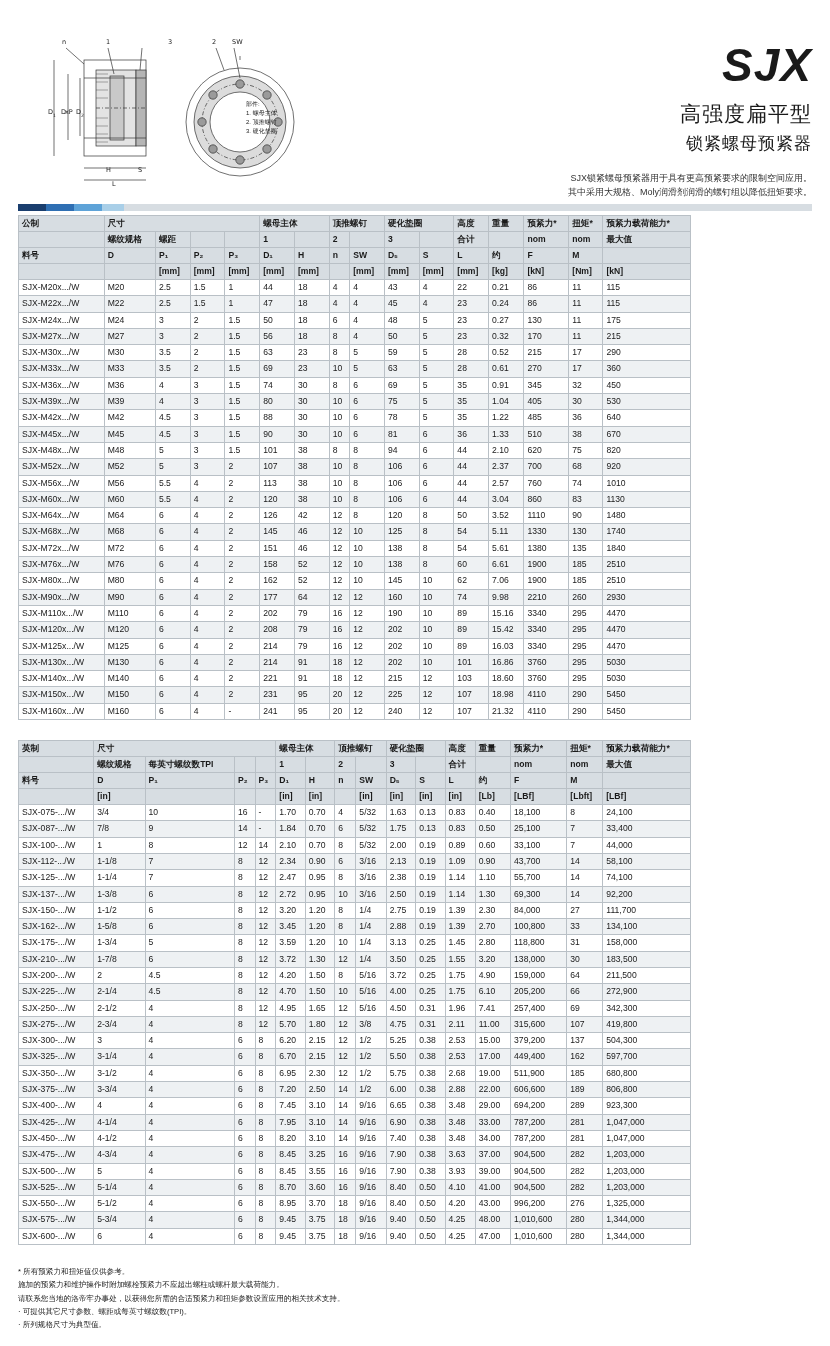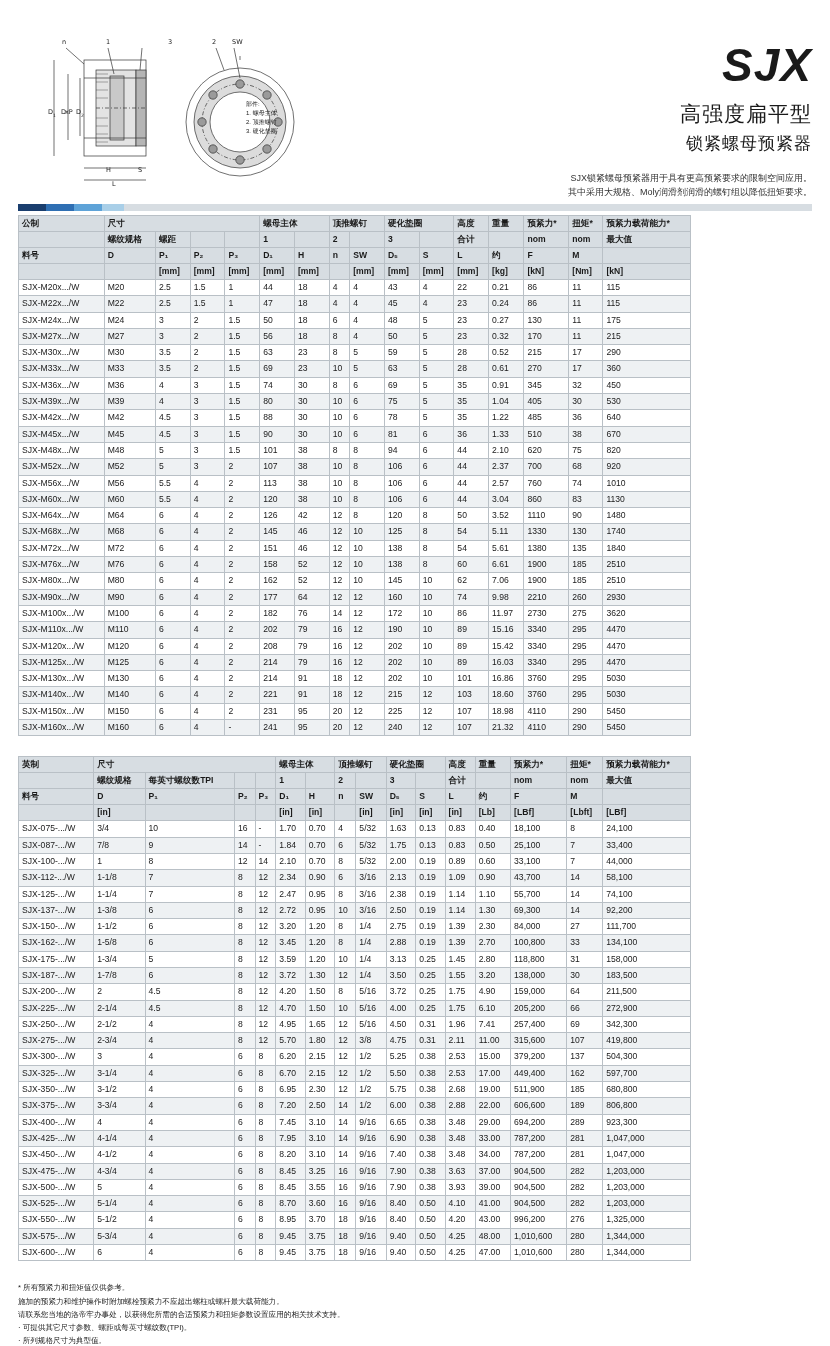--- a/index.html
+++ b/index.html
@@ -576,38 +576,20 @@
             <td class="num">12</td>
             <td class="num">160</td>
             <td class="num">10</td>
             <td class="num">74</td>
             <td class="num">9.98</td>
             <td class="num">2210</td>
             <td class="num">260</td>
             <td class="num">2930</td>
           </tr>
           <tr>
-            <td>SJX-M100x.../W</td>
-            <td class="num">M100</td>
-            <td class="num">6</td>
-            <td class="num">4</td>
-            <td class="num">2</td>
-            <td class="num">182</td>
-            <td class="num">76</td>
-            <td class="num">14</td>
-            <td class="num">12</td>
-            <td class="num">172</td>
-            <td class="num">10</td>
-            <td class="num">86</td>
-            <td class="num">11.97</td>
-            <td class="num">2730</td>
-            <td class="num">275</td>
-            <td class="num">3620</td>
-          </tr>
-          <tr>
             <td>SJX-M110x.../W</td>
             <td class="num">M110</td>
             <td class="num">6</td>
             <td class="num">4</td>
             <td class="num">2</td>
             <td class="num">202</td>
             <td class="num">79</td>
             <td class="num">16</td>
             <td class="num">12</td>
             <td class="num">190</td>
@@ -959,21 +941,21 @@
             <td class="num">1/4</td>
             <td class="num">3.13</td>
             <td class="num">0.25</td>
             <td class="num">1.45</td>
             <td class="num">2.80</td>
             <td class="num">118,800</td>
             <td class="num">31</td>
             <td class="num">158,000</td>
           </tr>
           <tr>
-            <td>SJX-187-.../W</td>
+            <td>SJX-210-.../W</td>
             <td class="num">1-7/8</td>
             <td class="num">6</td>
             <td class="num">8</td>
             <td class="num">12</td>
             <td class="num">3.72</td>
             <td class="num">1.30</td>
             <td class="num">12</td>
             <td class="num">1/4</td>
             <td class="num">3.50</td>
             <td class="num">0.25</td>

